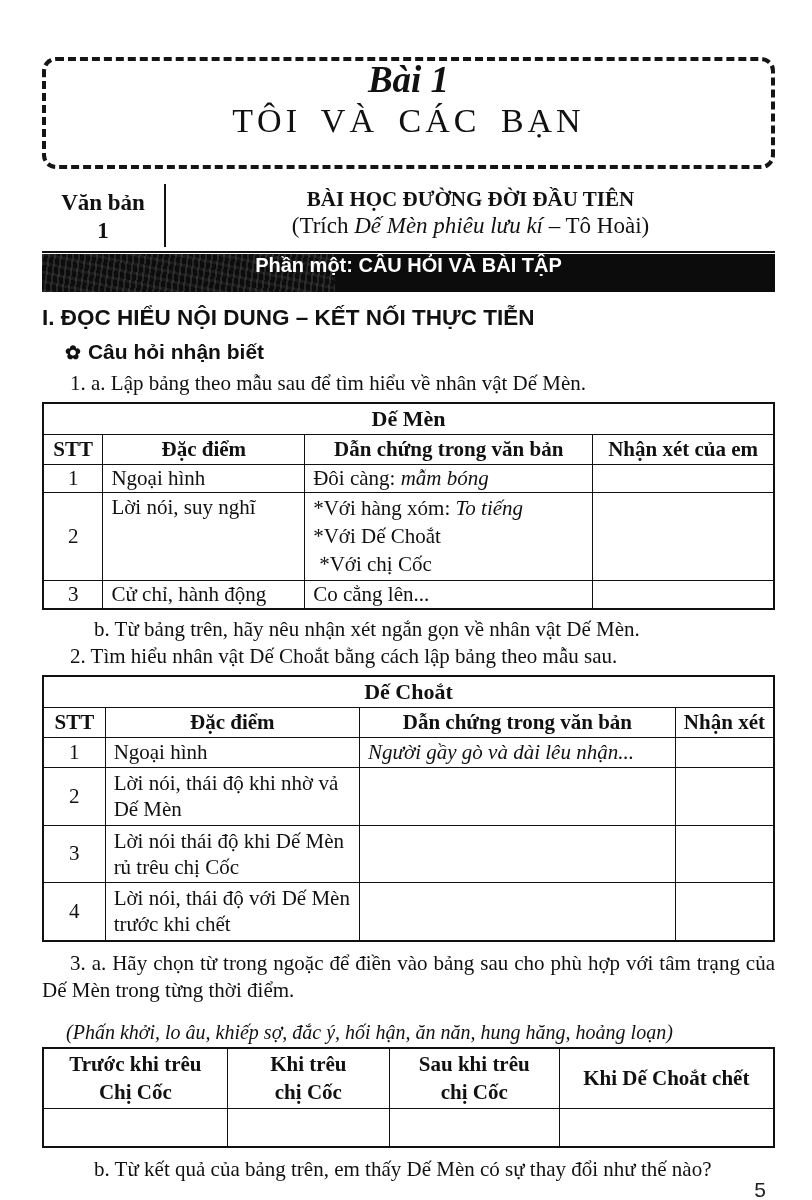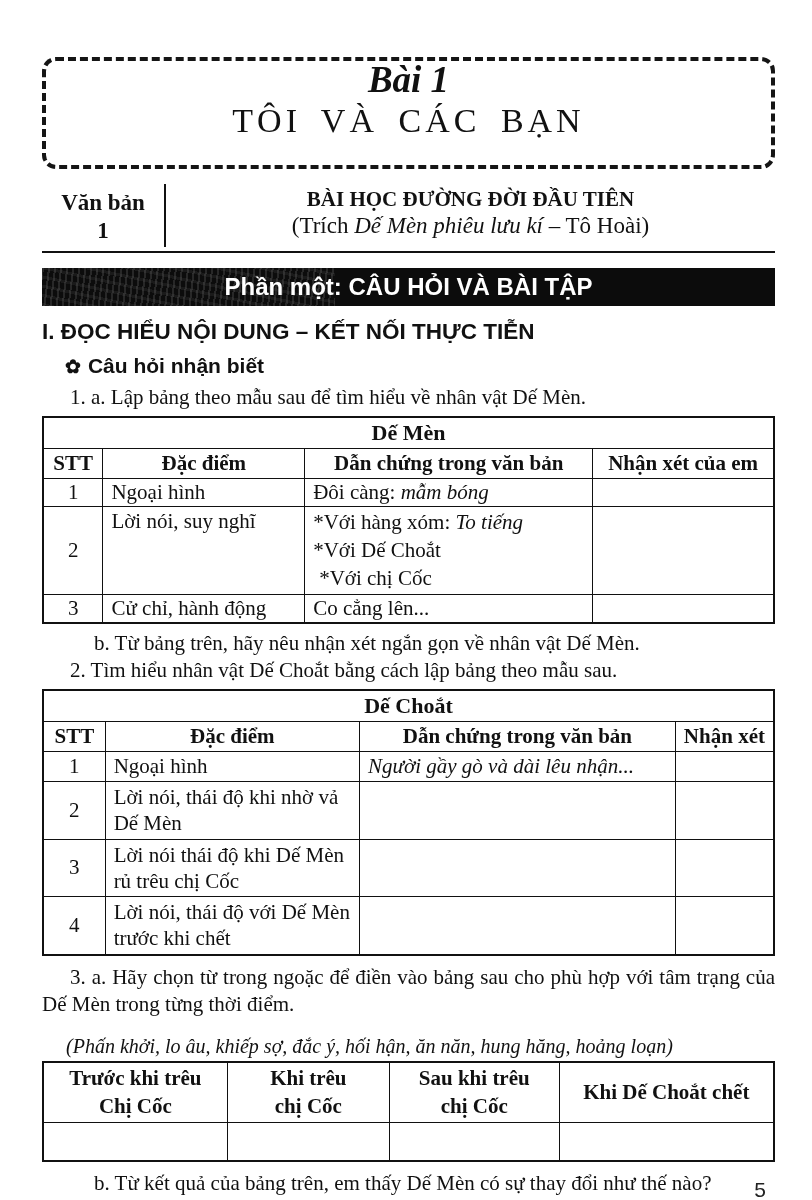--- a/index.html
+++ b/index.html
@@ -54,28 +54,28 @@
   .doc-title-cell {
     flex: 1;
     text-align: center;
     padding-top: 2px;
   }
   .doc-title { font-size: 21px; font-weight: bold; line-height: 1.25; }
   .doc-subtitle { font-size: 23px; line-height: 1.2; }
 
   
   .part-banner {
-    margin-top: 15px;
+    margin-top: 1px;
     height: 38px;
     background: #0c0c0c;
     color: #ffffff;
     font-family: "Liberation Sans", sans-serif;
     font-weight: bold;
-    font-size: 24px;
-    display: flex; align-items: center; justify-content: center;
+    font-size: 20px;
+    display: flex; justify-content: center;
     position: relative;
     overflow: hidden;
   }
   .part-banner::before {
     content: "";
     position: absolute; left: 0; top: 0; bottom: 0;
     width: 40%;
     background:
       repeating-linear-gradient(97deg, rgba(160,160,160,0.35) 0 2px, rgba(0,0,0,0) 2px 6px),
       repeating-linear-gradient(12deg, rgba(120,120,120,0.25) 0 3px, rgba(0,0,0,0) 3px 9px);

